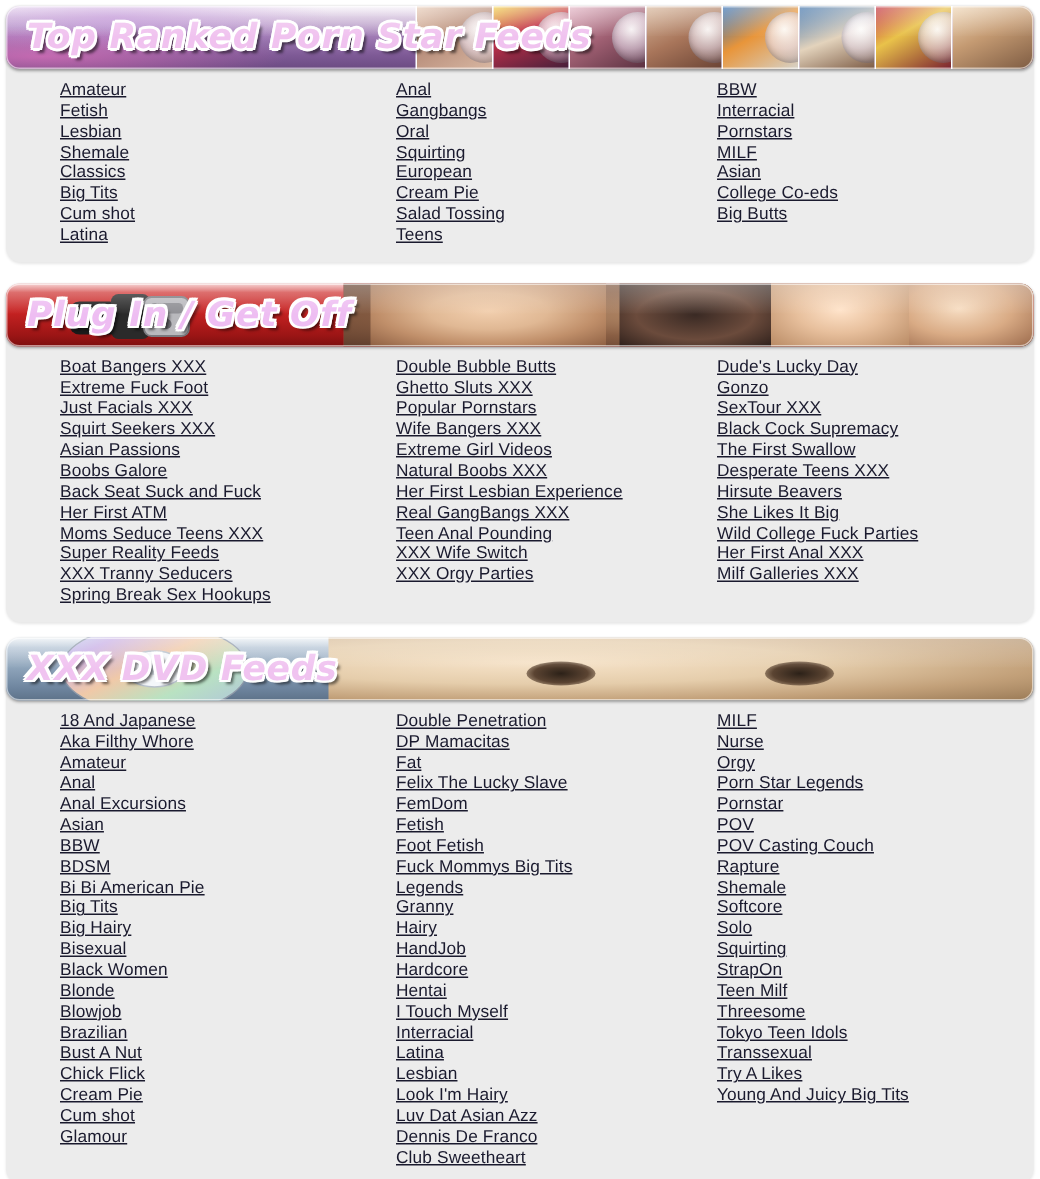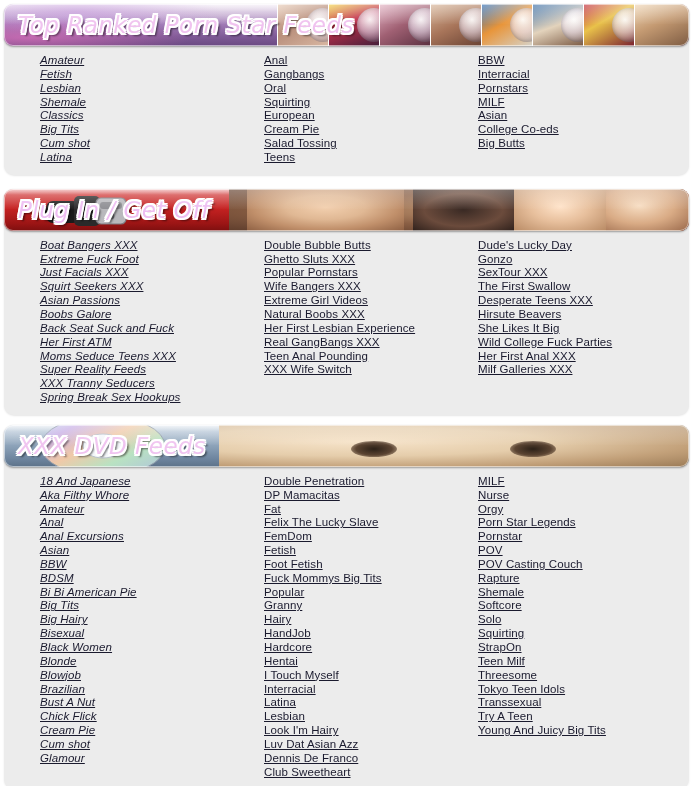--- a/index.html
+++ b/index.html
@@ -42,21 +42,21 @@
     margin: 0 0 4px 0;
     box-shadow: 0 1px 2px rgba(0,0,0,0.35);
   }
   .banner-title {
     position: absolute;
     left: 14px;
     top: 50%;
     transform: translateY(-50%);
     z-index: 6;
     font-family: "DejaVu Sans", sans-serif;
-    font-weight: normal;
+    font-weight: bold;
     font-style: italic;
     font-size: 23px;
     letter-spacing: 0.5px;
     white-space: nowrap;
     color: #f3b9ef;
     text-shadow:
       -1.6px -1.6px 0 #ffffff,
        1.6px -1.6px 0 #ffffff,
       -1.6px  1.6px 0 #ffffff,
        1.6px  1.6px 0 #ffffff,
@@ -171,21 +171,21 @@
     border: 1px solid rgba(255,255,255,0.55);
     z-index: 8; pointer-events: none;
   }
 
   
   .cols {
     display: flex;
     padding: 4px 0 2px 36px;
   }
   .col { }
-  .col-1 { width: 224px; font-style: italic; }
+  .col-1 { width: 224px; }
   .col-2 { width: 214px; }
   .col-3 { width: 200px; }
 
   .col a {
     display: block;
     font-family: "Liberation Sans", sans-serif;
     font-size: 11.5px;
     line-height: 13.85px;
     color: #1a1a2e;
     text-decoration: underline;
@@ -289,25 +289,27 @@
         <a href="#">Double Bubble Butts</a>
         <a href="#">Ghetto Sluts XXX</a>
         <a href="#">Popular Pornstars</a>
         <a href="#">Wife Bangers XXX</a>
         <a href="#">Extreme Girl Videos</a>
         <a href="#">Natural Boobs XXX</a>
         <a href="#">Her First Lesbian Experience</a>
         <a href="#">Real GangBangs XXX</a>
         <a href="#">Teen Anal Pounding</a>
         <a href="#">XXX Wife Switch</a>
+        <a href="#">XXX Orgy Parties</a>
       </div>
       <div class="col col-3">
         <a href="#">Dude's Lucky Day</a>
         <a href="#">Gonzo</a>
         <a href="#">SexTour XXX</a>
+        <a href="#">Black Cock Supremacy</a>
         <a href="#">The First Swallow</a>
         <a href="#">Desperate Teens XXX</a>
         <a href="#">Hirsute Beavers</a>
         <a href="#">She Likes It Big</a>
         <a href="#">Wild College Fuck Parties</a>
         <a href="#">Her First Anal XXX</a>
         <a href="#">Milf Galleries XXX</a>
       </div>
     </div>
   </div>
@@ -363,21 +365,21 @@
       </div>
       <div class="col col-2">
         <a href="#">Double Penetration</a>
         <a href="#">DP Mamacitas</a>
         <a href="#">Fat</a>
         <a href="#">Felix The Lucky Slave</a>
         <a href="#">FemDom</a>
         <a href="#">Fetish</a>
         <a href="#">Foot Fetish</a>
         <a href="#">Fuck Mommys Big Tits</a>
-        <a href="#">Popular</a>
+        <a href="#">Legends</a>
         <a href="#">Granny</a>
         <a href="#">Hairy</a>
         <a href="#">HandJob</a>
         <a href="#">Hardcore</a>
         <a href="#">Hentai</a>
         <a href="#">I Touch Myself</a>
         <a href="#">Interracial</a>
         <a href="#">Latina</a>
         <a href="#">Lesbian</a>
         <a href="#">Look I'm Hairy</a>
@@ -396,19 +398,19 @@
         <a href="#">Rapture</a>
         <a href="#">Shemale</a>
         <a href="#">Softcore</a>
         <a href="#">Solo</a>
         <a href="#">Squirting</a>
         <a href="#">StrapOn</a>
         <a href="#">Teen Milf</a>
         <a href="#">Threesome</a>
         <a href="#">Tokyo Teen Idols</a>
         <a href="#">Transsexual</a>
-        <a href="#">Try A Teen</a>
+        <a href="#">Try A Likes</a>
         <a href="#">Young And Juicy Big Tits</a>
       </div>
     </div>
   </div>
 
 </div>
 
 </body></html>

